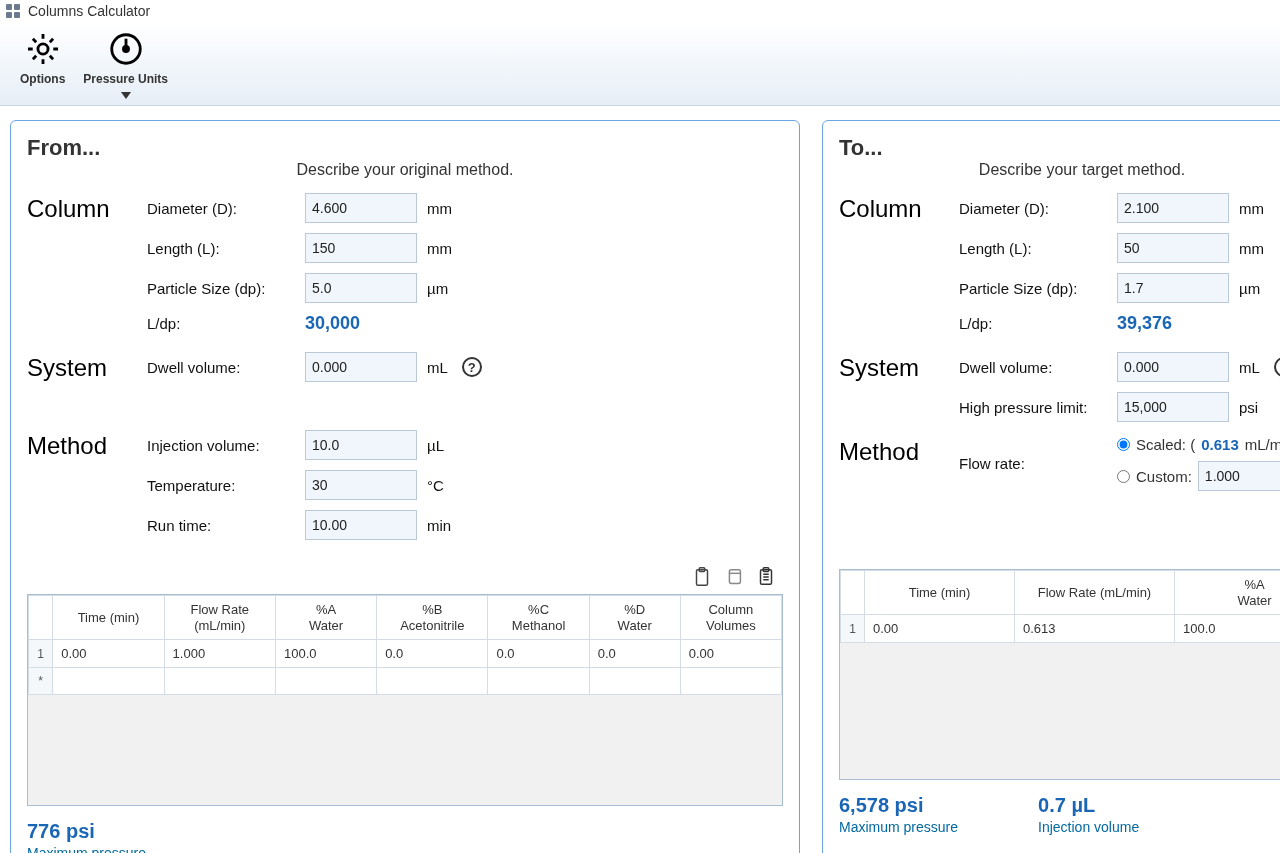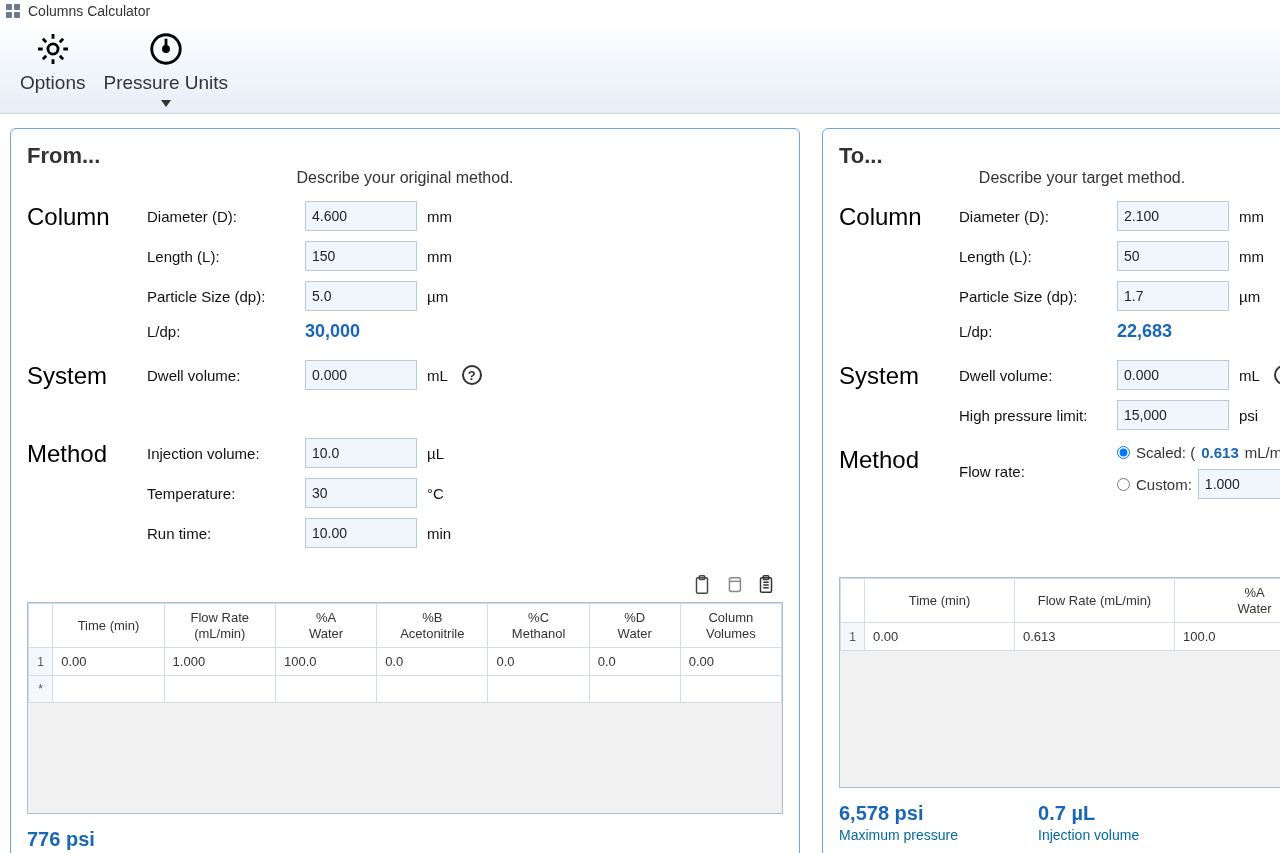--- a/index.html
+++ b/index.html
@@ -37,22 +37,23 @@
     padding: 8px 20px 6px 20px;
     display: flex;
     gap: 18px;
   }
   .ribbon-item {
     display: flex;
     flex-direction: column;
     align-items: center;
     gap: 4px;
     cursor: pointer;
-    font-size: 19px;
+    font-size: 12px;
     color: #333;
+    font-weight: bold;
   }
   .gear-svg, .gauge-svg { width: 38px; height: 38px; }
   .drop-tri {
     width: 0; height: 0;
     border-left: 5px solid transparent;
     border-right: 5px solid transparent;
     border-top: 7px solid #333;
     margin-top: 2px;
   }
   .workspace {
@@ -403,21 +404,21 @@
           <input class="val" type="text" value="50" style="">
           <span class="unit">mm</span>
         </div>
         <div class="field-line">
           <span class="field-name">Particle Size (dp):</span>
           <input class="val" type="text" value="1.7" style="">
           <span class="unit">µm</span>
         </div>
         <div class="field-line">
           <span class="field-name">L/dp:</span>
-          <span class="calc-value">22,683</span>
+          <span class="calc-value">39,376</span>
         </div>
       </div>
     </div>
 
     <div class="section-row" style="margin-top:18px;">
       <div class="section-label">System</div>
       <div class="fields">
         <div class="field-line">
           <span class="field-name long">Dwell volume:</span>
           <input class="val" type="text" value="0.000" style="">

